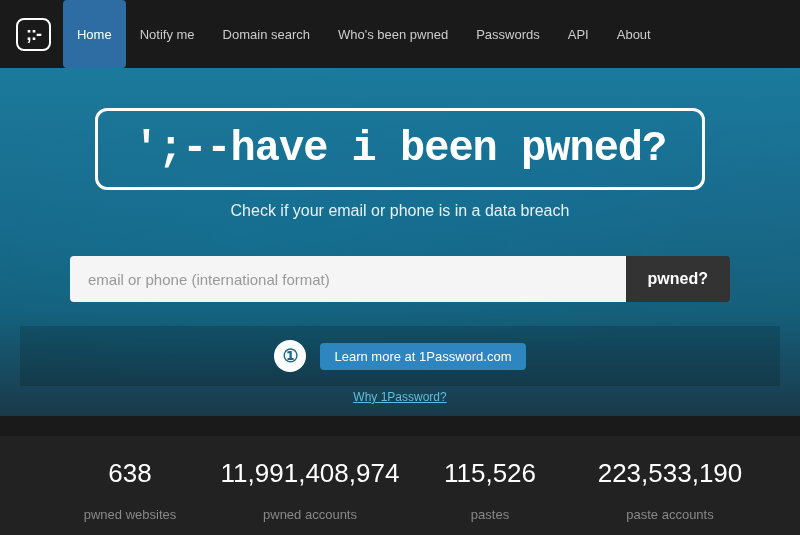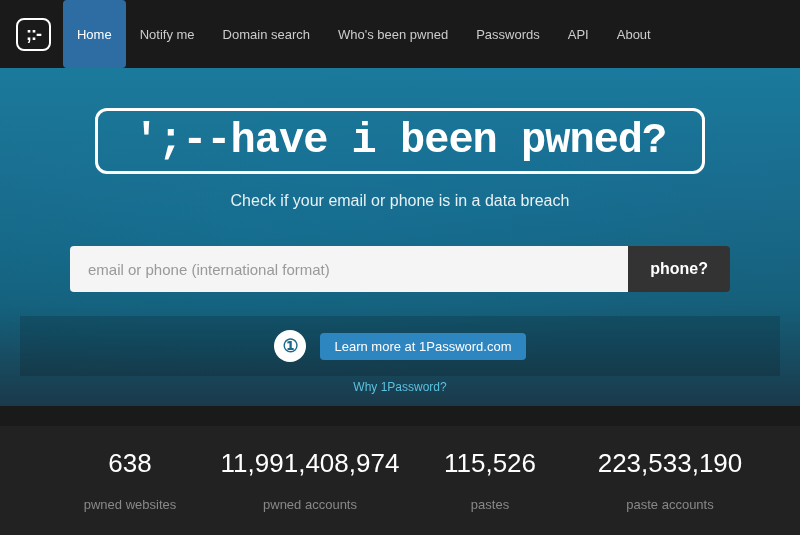--- a/index.html
+++ b/index.html
@@ -65,22 +65,22 @@
       content: '';
       position: absolute;
       inset: 0;
       background: radial-gradient(ellipse at 30% 50%, rgba(0,150,200,0.15) 0%, transparent 60%),
                   radial-gradient(ellipse at 70% 30%, rgba(0,120,180,0.1) 0%, transparent 50%);
     }
     .hero-title-box {
       display: inline-block;
       border: 3px solid #fff;
       border-radius: 12px;
-      padding: 6px 36px;
-      margin-bottom: 18px;
+      padding: 14px 36px;
+      margin-bottom: 12px;
       position: relative;
       z-index: 1;
     }
     .hero-title {
       color: #fff;
       font-size: 42px;
       font-weight: bold;
       letter-spacing: -1px;
       font-family: 'Courier New', monospace;
     }
@@ -162,20 +162,21 @@
       white-space: nowrap;
     }
     .promo-why {
       position: absolute;
       bottom: -18px;
       left: 50%;
       transform: translateX(-50%);
       color: #5bc0de;
       font-size: 12px;
       cursor: pointer;
+      text-decoration: underline;
       margin-top: 26px;
     }
 
     
     .stats-bar {
       background: #222;
       display: flex;
       justify-content: center;
       gap: 0;
       padding: 22px 40px;
@@ -215,21 +216,21 @@
 </nav>
 
 <section class="hero">
   <div class="hero-title-box">
     <span class="hero-title">';--have i been pwned?</span>
   </div>
   <p class="hero-subtitle">Check if your email or phone is in a data breach</p>
 
   <div class="search-container">
     <input class="search-input" type="text" placeholder="email or phone (international format)" style="">
-    <button class="search-button">phone?</button>
+    <button class="search-button">pwned?</button>
   </div>
 
   <div class="promo-bar">
     <div class="promo-icon">①</div>
     <a class="promo-link">Learn more at 1Password.com</a>
     <span class="promo-why">Why 1Password?</span>
   </div>
 </section>
 
 <div class="stats-bar">

